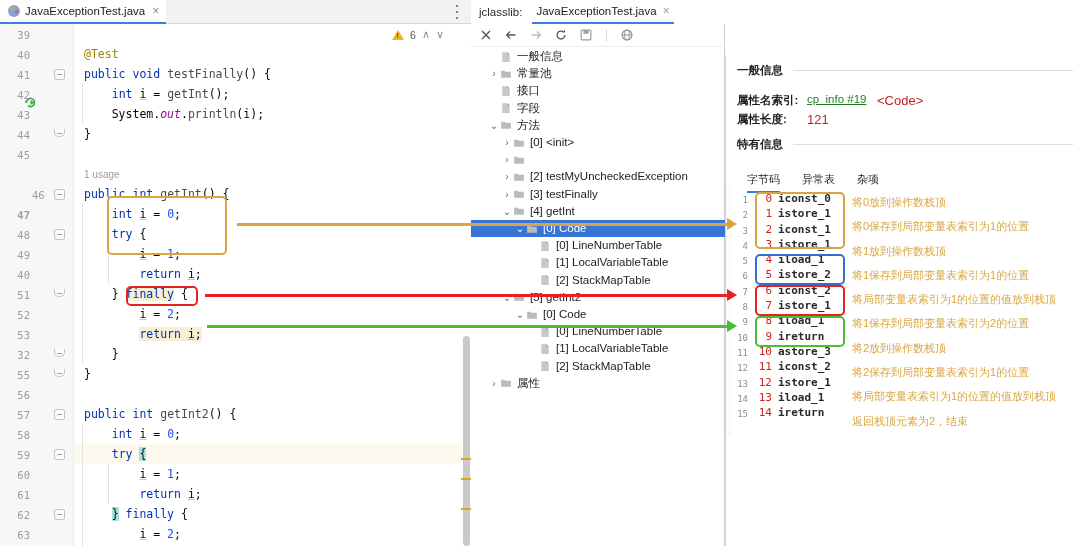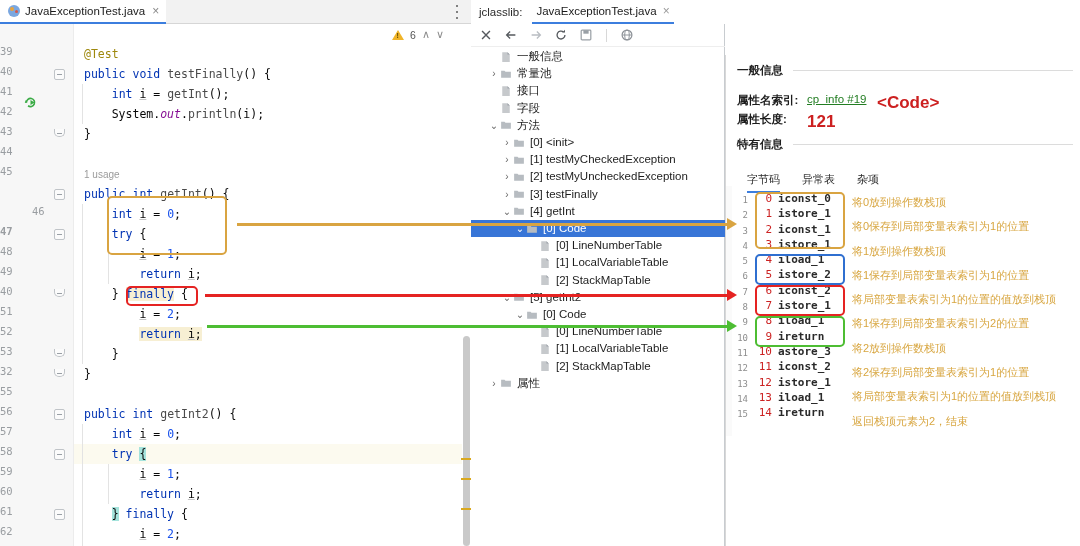--- a/index.html
+++ b/index.html
@@ -54,24 +54,23 @@
   }
   .warn-tri { width: 0; height: 0; border-left: 6px solid transparent; border-right: 6px solid transparent; border-bottom: 10px solid #f0b429; position: relative;}
   .warn-tri::after { content:"!"; position:absolute; left:-1.6px; top:2px; font-size:7px; color:#5a4500; font-weight:bold;}
   .chev { font-size: 11px; color: #8c8c8c; }
 
   #gutter {
     position: absolute; left: 0; top: 24px; width: 74px; height: 522px;
     background: #f7f7f7; border-right: 1px solid #ececec;
   }
   .lnum {
-    position: absolute; left: 0; width: 30px; text-align: left;
+    position: absolute; left: 0; width: 30px; text-align: right;
     font-family: "DejaVu Sans Mono", monospace; font-size: 10.5px;
     color: #999da1;
-    margin-top: 16px;
   }
   .foldmark {
     position: absolute; left: 54px; width: 11px; height: 11px;
     border: 1px solid #c0c4c8; border-radius: 2px; background: #fbfbfb;
   }
   .foldmark::after {
     content:""; position:absolute; left:2px; top:4px; width:5px; height:1px; background:#9aa0a6;
   }
   .foldmark.round { border-radius: 0 0 5px 5px; border-top: none; height: 8px; }
   #run-ico {
@@ -133,21 +132,21 @@
   .tnode.sel { background: #3875d7; color: #ffffff; width: 254px; }
 
   
   #detail-pane { position: absolute; left: 725px; top: 0; width: 355px; height: 546px; background: #ffffff; }
   #sec1-title { position: absolute; left: 12px; top: 63px; font-size: 11.5px; color: #202020; font-weight: bold; }
   #sec1-rule { position: absolute; left: 68px; top: 70px; width: 280px; height: 1px; background: #dcdcdc; }
   #sec2-title { position: absolute; left: 12px; top: 137px; font-size: 11.5px; color: #202020; font-weight: bold; }
   #sec2-rule { position: absolute; left: 68px; top: 144px; width: 280px; height: 1px; background: #dcdcdc; }
   .dlabel { position: absolute; font-size: 11.5px; color: #1d1d1d; font-weight: bold; }
   .dlink { position: absolute; font-size: 11.5px; color: #227d22; text-decoration: underline; }
-  .dred { position: absolute; font-size: 17px; color: #cc2020; font-weight: bold; }
+  .dred { position: absolute; font-size: 13px; color: #cc2020; }
 
   #det-tabs { position: absolute; left: 22px; top: 172px; display: flex; gap: 22px; font-size: 11px; color: #2a2a2a; }
   .dtab { padding-bottom: 4px; }
   .dtab.active { border-bottom: 2px solid #3c7ede; }
 
   #bc-list { position: absolute; left: 732px; top: 192px; width: 120px; }
   .bcrow { position: relative; height: 15.3px; font-family: "DejaVu Sans Mono", monospace; font-size: 11px; }
   .bcidx { position: absolute; left: 0; width: 16px; text-align: right; color: #8e8e8e; font-size: 9px; top: 3px; }
   .bcoff { position: absolute; left: 24px; width: 16px; text-align: right; color: #cc2222; }
   .bcop  { position: absolute; left: 46px; color: #2a2a2a; font-weight: bold; }
@@ -323,21 +322,20 @@
           <span class="ficon"><svg viewBox="0 0 16 16">
               <path d="M1.5 3.5h4.5l1.3 1.6H14.5V13H1.5z" fill="#b7bcc1"></path>
             </svg></span>
           <span class="tlabel">[0] &lt;init&gt;</span>
         </div>
         <div class="tnode" style="top: 103.2px; padding-left: 30px;">
           <span class="tw">›</span>
           <span class="ficon"><svg viewBox="0 0 16 16">
               <path d="M1.5 3.5h4.5l1.3 1.6H14.5V13H1.5z" fill="#b7bcc1"></path>
             </svg></span>
-          <span class="tlabel">[1] testMyCheckedException</span>
         </div>
         <div class="tnode" style="top: 120.4px; padding-left: 30px;">
           <span class="tw">›</span>
           <span class="ficon"><svg viewBox="0 0 16 16">
               <path d="M1.5 3.5h4.5l1.3 1.6H14.5V13H1.5z" fill="#b7bcc1"></path>
             </svg></span>
           <span class="tlabel">[2] testMyUncheckedException</span>
         </div>
         <div class="tnode" style="top: 137.6px; padding-left: 30px;">
           <span class="tw">›</span>

